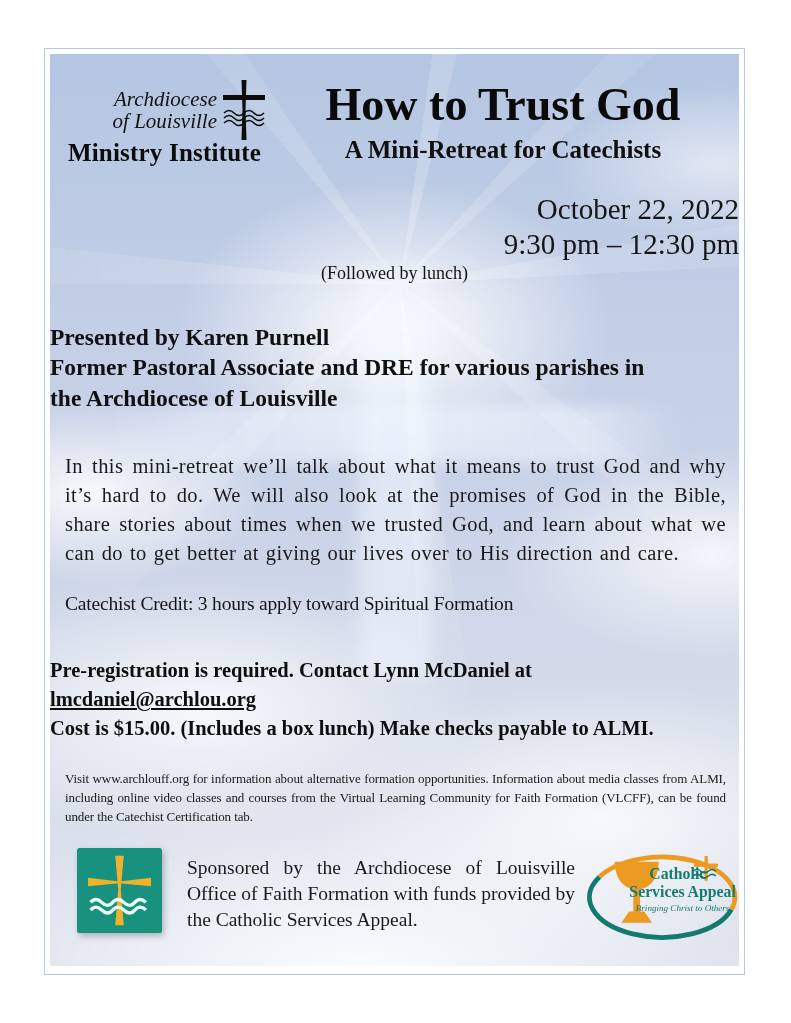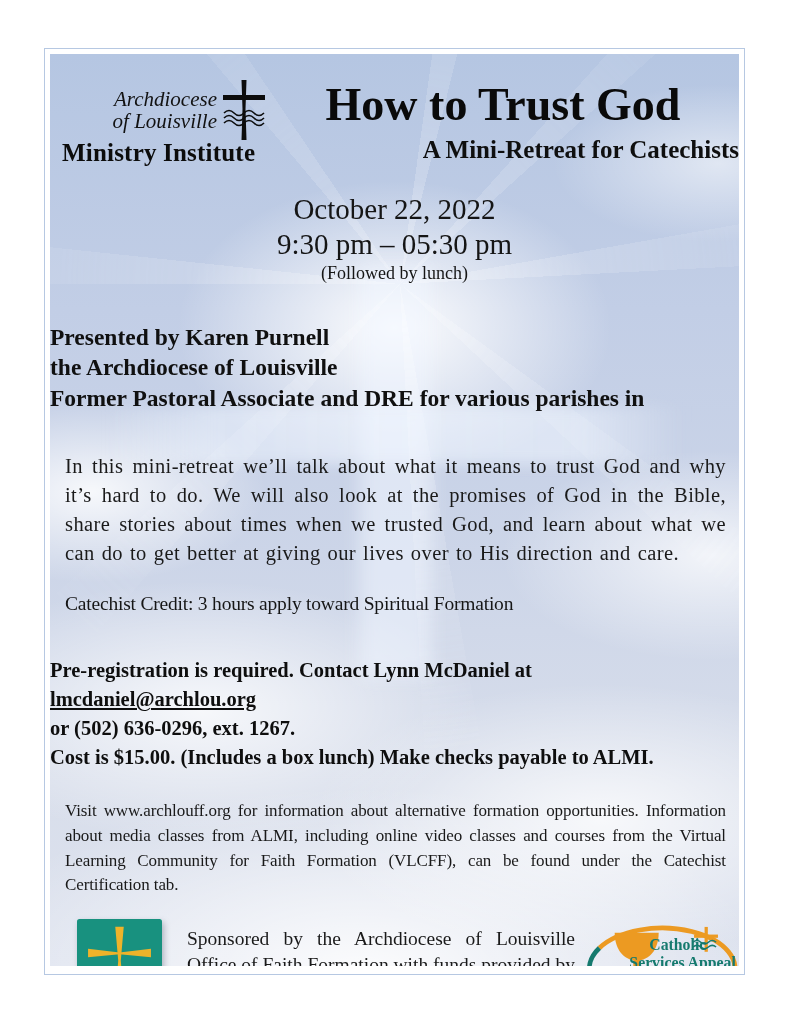--- a/index.html
+++ b/index.html
@@ -40,45 +40,45 @@
   }
 
   .content { position:relative; z-index:2; color:#151515; }
 
   
   .header { display:flex; margin-top:25px; }
   .alm-logo { width:205px; margin-left:12px; flex:0 0 auto; }
   .alm-top { display:flex; align-items:flex-start; justify-content:flex-end; }
   .alm-ital { text-align:right; font-style:italic; font-size:21px; line-height:1.06; padding-top:9px; color:#121212; }
   .alm-cross { margin-left:4px; }
-  .alm-name { font-weight:bold; font-size:25px; letter-spacing:.2px; text-align:left; margin-top:-2px; color:#0c0c0c; }
+  .alm-name { font-weight:bold; font-size:25px; letter-spacing:.2px; text-align:center; margin-top:-2px; color:#0c0c0c; }
   .title-block { flex:1 1 auto; text-align:center; padding-top:2px; }
   .title { font-size:46px; font-weight:bold; line-height:1.05; color:#0a0a0a; }
-  .subtitle { font-size:25px; font-weight:bold; margin-top:7px; color:#0f0f0f;text-align:right; }
+  .subtitle { font-size:25px; font-weight:bold; margin-top:7px; color:#0f0f0f; }
 
   
   .when { text-align:center; margin-top:25px; line-height:1.22; }
-  .when .date, .when .time { font-size:29px; }
+  .when .date, .when .time { font-size:29px;text-align:right; }
   .when .note { font-size:18px; }
   .when .loc { font-size:30px; margin-top:1px; }
 
   
   .presenter { text-align:left; margin-top:37px; font-weight:bold; font-size:23.5px; line-height:1.3; color:#101010; }
 
   
   .desc { margin:39px 13px 0 15px; font-size:20.5px; line-height:1.41; text-align:justify; letter-spacing:.4px; word-spacing:1.5px; color:#1a1a1a; }
 
   .credit { margin:25px 13px 0 15px; font-size:19.5px; letter-spacing:-.2px; color:#161616; }
 
   
   .reg { text-align:left; margin-top:41px; font-weight:bold; font-size:20.5px; line-height:1.42; color:#0e0e0e; }
   .reg a { color:#0e0e0e; text-decoration:underline; }
 
   
-  .fine { margin:27px 13px 0 15px; font-size:17px; line-height:1.45; text-align:justify; letter-spacing:-.1px; color:#191919; }
+  .fine { margin:27px 13px 0 15px; font-size:13px; line-height:1.45; text-align:justify; letter-spacing:-.1px; color:#191919; }
 
   
   .footer { display:flex; align-items:flex-start; margin-top:21px; }
   .green-logo { flex:0 0 auto; margin-left:27px; filter:drop-shadow(2px 3px 3px rgba(60,70,90,.35)); }
   .sponsor { width:392px; margin-left:25px; margin-top:7px; font-size:19.5px; line-height:1.34; text-align:justify; color:#1a1a1a; }
   .csa-logo { flex:0 0 auto; margin-left:11px; margin-top:0; }
 </style>
 </head>
 <body>
 
@@ -110,38 +110,37 @@
           <div class="alm-name">Ministry Institute</div>
         </div>
         <div class="title-block">
           <div class="title">How to Trust God</div>
           <div class="subtitle">A Mini-Retreat for Catechists</div>
         </div>
       </div>
 
       <div class="when">
         <div class="date">October 22, 2022</div>
-        <div class="time">9:30 pm – 05:30 pm</div>
+        <div class="time">9:30 pm – 12:30 pm</div>
         <div class="note">(Followed by lunch)</div>
       </div>
 
       <div class="presenter">
         <div>Presented by Karen Purnell</div>
+        <div>Former Pastoral Associate and DRE for various parishes in</div>
         <div>the Archdiocese of Louisville</div>
-        <div>Former Pastoral Associate and DRE for various parishes in</div>
       </div>
 
       <div class="desc">In this mini-retreat we’ll talk about what it means to trust God and why it’s hard to do. We will also look at the promises of God in the Bible, share stories about times when we trusted God, and learn about what we can do to get better at giving our lives over to His direction and care.</div>
 
       <div class="credit">Catechist Credit: 3 hours apply toward Spiritual Formation</div>
 
       <div class="reg">
         <div>Pre-registration is required.  Contact Lynn McDaniel at</div>
         <div><a href="#">lmcdaniel@archlou.org</a></div>
-        <div>or (502) 636-0296, ext. 1267.</div>
         <div>Cost is $15.00.  (Includes a box lunch) Make checks payable to ALMI.</div>
       </div>
 
       <div class="fine">Visit www.archlouff.org for information about alternative formation opportunities.  Information about media classes from ALMI, including online video classes and courses from the Virtual Learning Community for Faith Formation (VLCFF), can be found under the Catechist Certification tab.</div>
 
       <div class="footer">
         <svg class="green-logo" width="85" height="85" viewBox="0 0 100 100">
           <rect x="0" y="0" width="100" height="100" rx="3" fill="#18917f"></rect>
           <polygon points="45,9 55,9 51.5,49 55,91 45,91 48.5,49" fill="#eeb32a"></polygon>
           <polygon points="13,35 50,39.5 87,35 87,45 50,41.5 13,45" fill="#eeb32a"></polygon>

